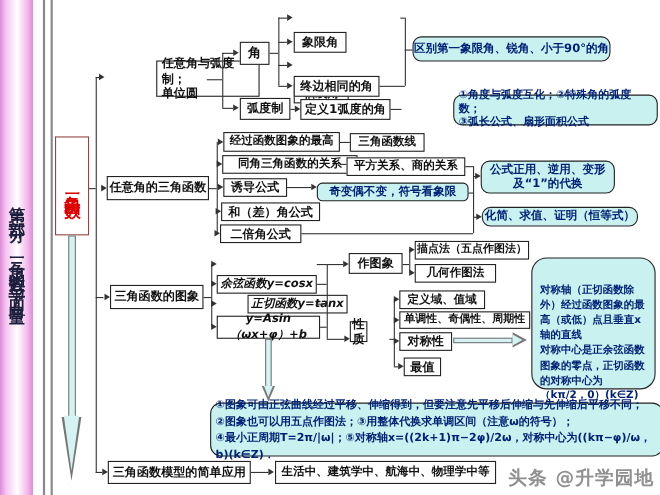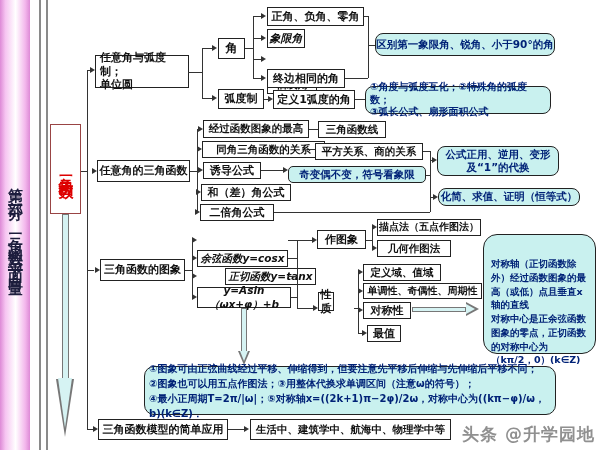--- a/index.html
+++ b/index.html
@@ -2,21 +2,21 @@
 <html><head>
 <meta charset="utf-8">
 <style>
   html,body{margin:0;padding:0;}
   #stage{position:relative;width:600px;height:450px;background:#ffffff;overflow:hidden;
          font-family:"DejaVu Sans",sans-serif;}
   .bx{position:absolute;box-sizing:border-box;background:#fff;border:1px solid #222;
       display:flex;align-items:center;justify-content:center;font-weight:bold;
       font-size:11px;color:#111;line-height:1.25;text-align:center;white-space:pre-line;}
   .cy{background:#c9f1ef;border-radius:8px;color:#002277;}
-  .left{justify-content:flex-start;text-align:left;padding:1px 4px;}
+  .left{justify-content:flex-start;text-align:left;padding:1px 4px;margin-left:47px;}
   .vtext{writing-mode:vertical-rl;text-orientation:upright;}
   .hl,.vl{position:absolute;background:#333;}
   .hl{height:1px;}
   .vl{width:1px;}
   .ar{position:absolute;width:0;height:0;border-top:3.5px solid transparent;
       border-bottom:3.5px solid transparent;border-left:5px solid #333;}
   .banner{position:absolute;left:0;top:0;width:30px;height:450px;
       background:linear-gradient(to right,#dd8ad6 0%,#f6c4f1 18%,#ffffff 52%,#f3b7ec 84%,#dd8ad6 100%);
       display:flex;align-items:center;justify-content:center;
       font-size:15px;font-weight:bold;color:#1d1d3d;letter-spacing:6px;}
@@ -38,22 +38,21 @@
 
   <div class="banner vtext">第三部分　三角函数与平面向量</div>
   <div class="sep" style="left:39px"></div>
   <div class="sep" style="left:46px"></div>
 
   <div class="bx vtext root">三角函数</div>
 
   <div class="bx left" style="left:95px;top:55px;width:94px;height:33px;">任意角与弧度制；
 单位圆</div>
   <div class="bx" style="left:218px;top:38px;width:27px;height:21px;font-size:12px;">角</div>
-  <div class="bx" style="left:267px;top:7px;width:97px;height:19px;">正角、负角、零角</div>
-  <div class="bx" style="left:267px;top:29px;width:38px;height:19px;font-style:italic;">象限角</div>
+  <div class="bx" style="left:267px;top:29px;width:48px;height:19px;">象限角</div>
   <div class="bx" style="left:267px;top:50px;width:50px;height:18px;margin-top:26px;">轴线角</div>
   <div class="bx" style="left:267px;top:69px;width:78px;height:19px;">终边相同的角</div>
   <div class="bx" style="left:218px;top:89px;width:46px;height:20px;">弧度制</div>
   <div class="bx" style="left:273px;top:90px;width:82px;height:19px;">定义1弧度的角</div>
   <div class="bx cy" style="left:375px;top:33px;width:180px;height:23px;font-size:10.5px;">区别第一象限角、锐角、小于90°的角</div>
   <div class="bx cy left" style="left:365px;top:86px;width:186px;height:28px;font-size:10px;">①角度与弧度互化；②特殊角的弧度数；
 ③弧长公式、扇形面积公式</div>
 
   <div class="bx" style="left:97px;top:160px;width:93px;height:22px;">任意角的三角函数</div>
   <div class="bx" style="left:203px;top:120px;width:106px;height:18px;font-size:10.5px;">经过函数图象的最高</div>

